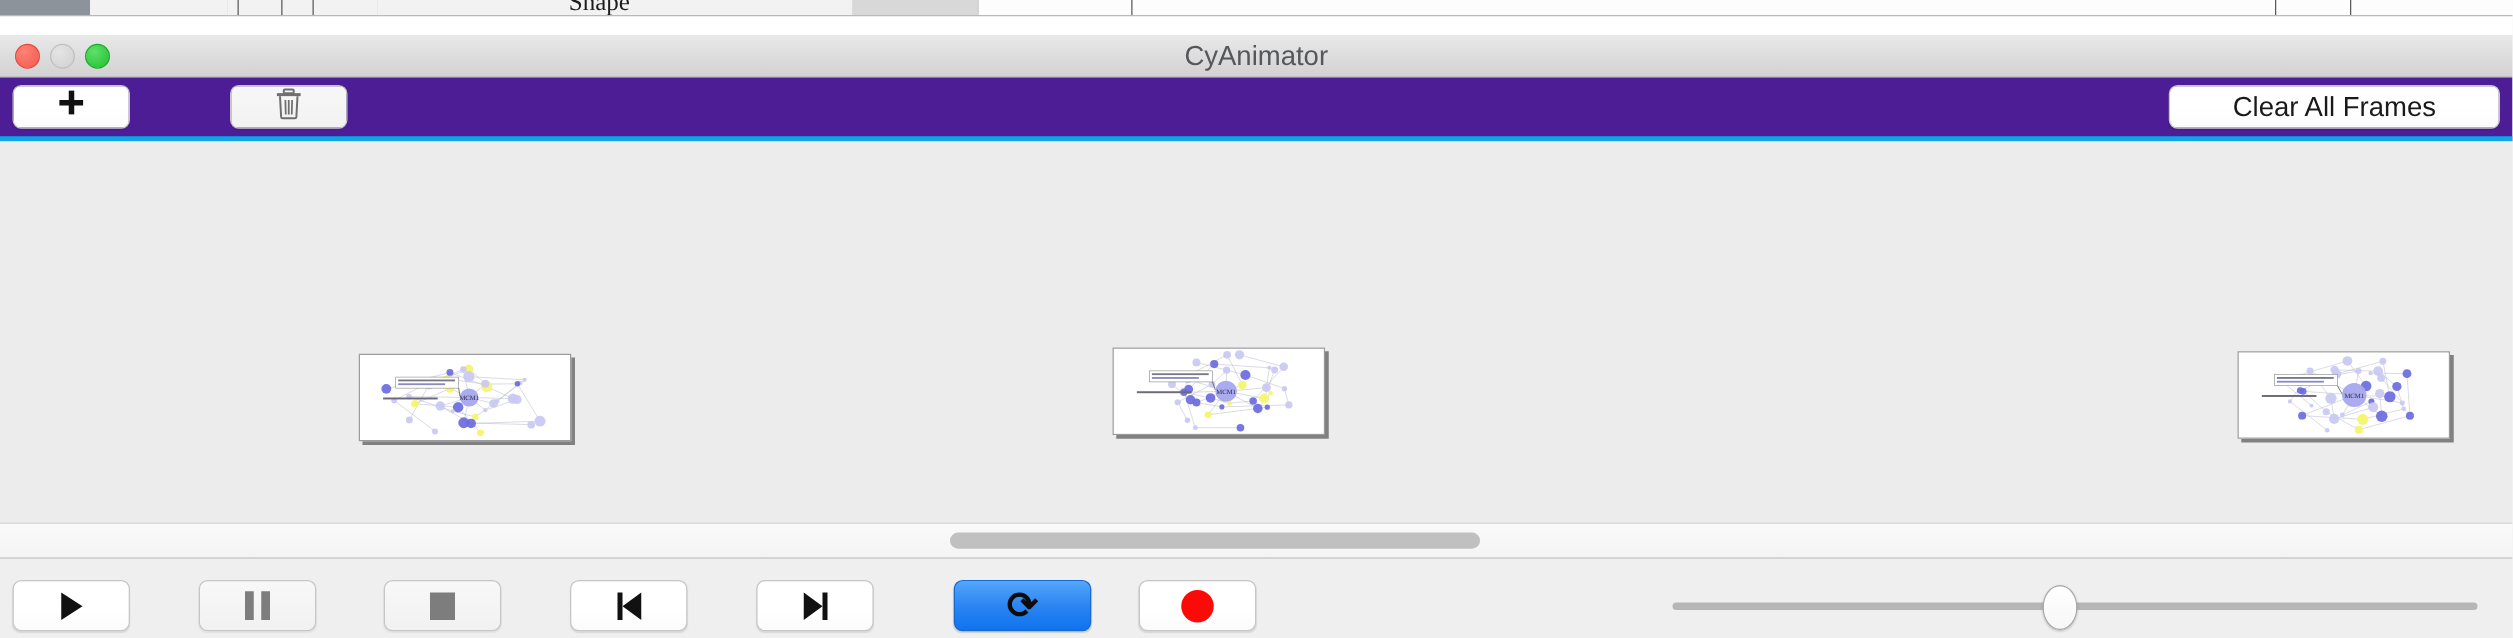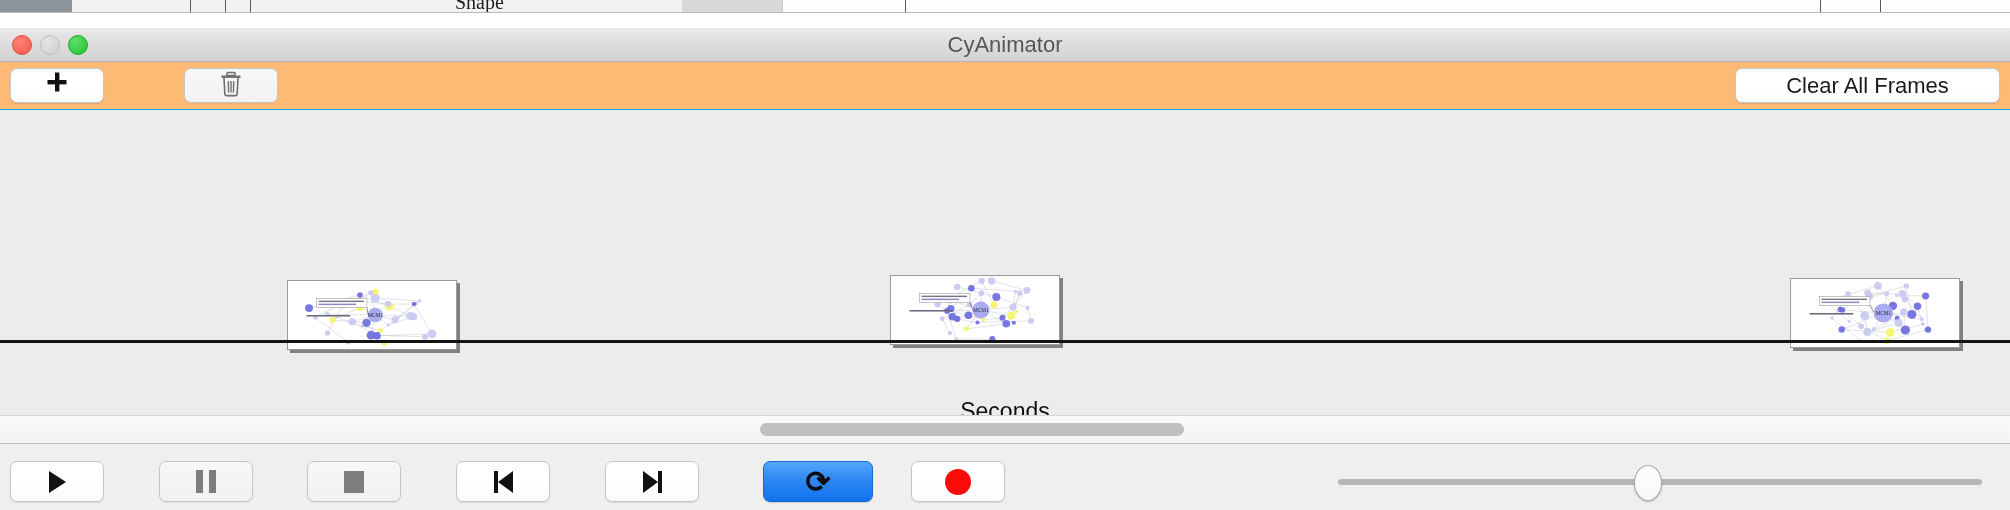--- a/index.html
+++ b/index.html
@@ -88,22 +88,22 @@
     left: 0; right: 0; top: 4px;
     text-align: center;
     font-size: 22px;
     color: #56575a;
   }
 
   
   #toolbar {
     position: relative;
     height: 47px;
-    background: #fdba74;
-    border-bottom: 1px solid #0ea5e9;
+    background: #4c1d95;
+    border-bottom: 4px solid #0ea5e9;
   }
   .btn {
     position: absolute;
     box-sizing: border-box;
     border: 1px solid #c6c6c6;
     border-radius: 7px;
     background: linear-gradient(to bottom, #ffffff 0%, #ffffff 52%, #fbfbfb 100%);
     box-shadow: 0 1px 1px rgba(0,0,0,0.10);
     display: flex;
     align-items: center;
@@ -587,25 +587,20 @@
             <rect x="30.900000000000002" y="20.2" width="46" height="1.5" fill="#777788"></rect>
             <rect x="30.900000000000002" y="23.3" width="38" height="1.5" fill="#8a8ac0"></rect>
             <line x1="79.9" y1="27.299999999999997" x2="83.60000000000001" y2="34" stroke="#444444" stroke-width="0.6"></line>
             <rect x="18.7" y="35" width="44.2" height="1.6" fill="#6a6a7a"></rect>
             <circle cx="93.50000000000001" cy="35" r="9.9" fill="#a7a7ee" opacity="0.95"></circle>
             <text x="93.50000000000001" y="37.2" text-anchor="middle" font-size="5.4" fill="#2a2a44" font-family="&quot;Liberation Serif&quot;, serif">MCM1</text>
           </svg>
         </div>
       </div>
 
-    <div id="axis">
-      <div id="axis-line"></div>
-      <div id="ticks"></div>
-      <div id="axis-title">Seconds</div>
-    </div>
   </div>
 
   <div id="scroll-area">
     <div id="scroll-thumb" style="left: 760px; width: 424px;"></div>
   </div>
 
   <div id="playbar">
 
     <div class="pbtn" id="play-button">
       <span class="g-play"></span>

